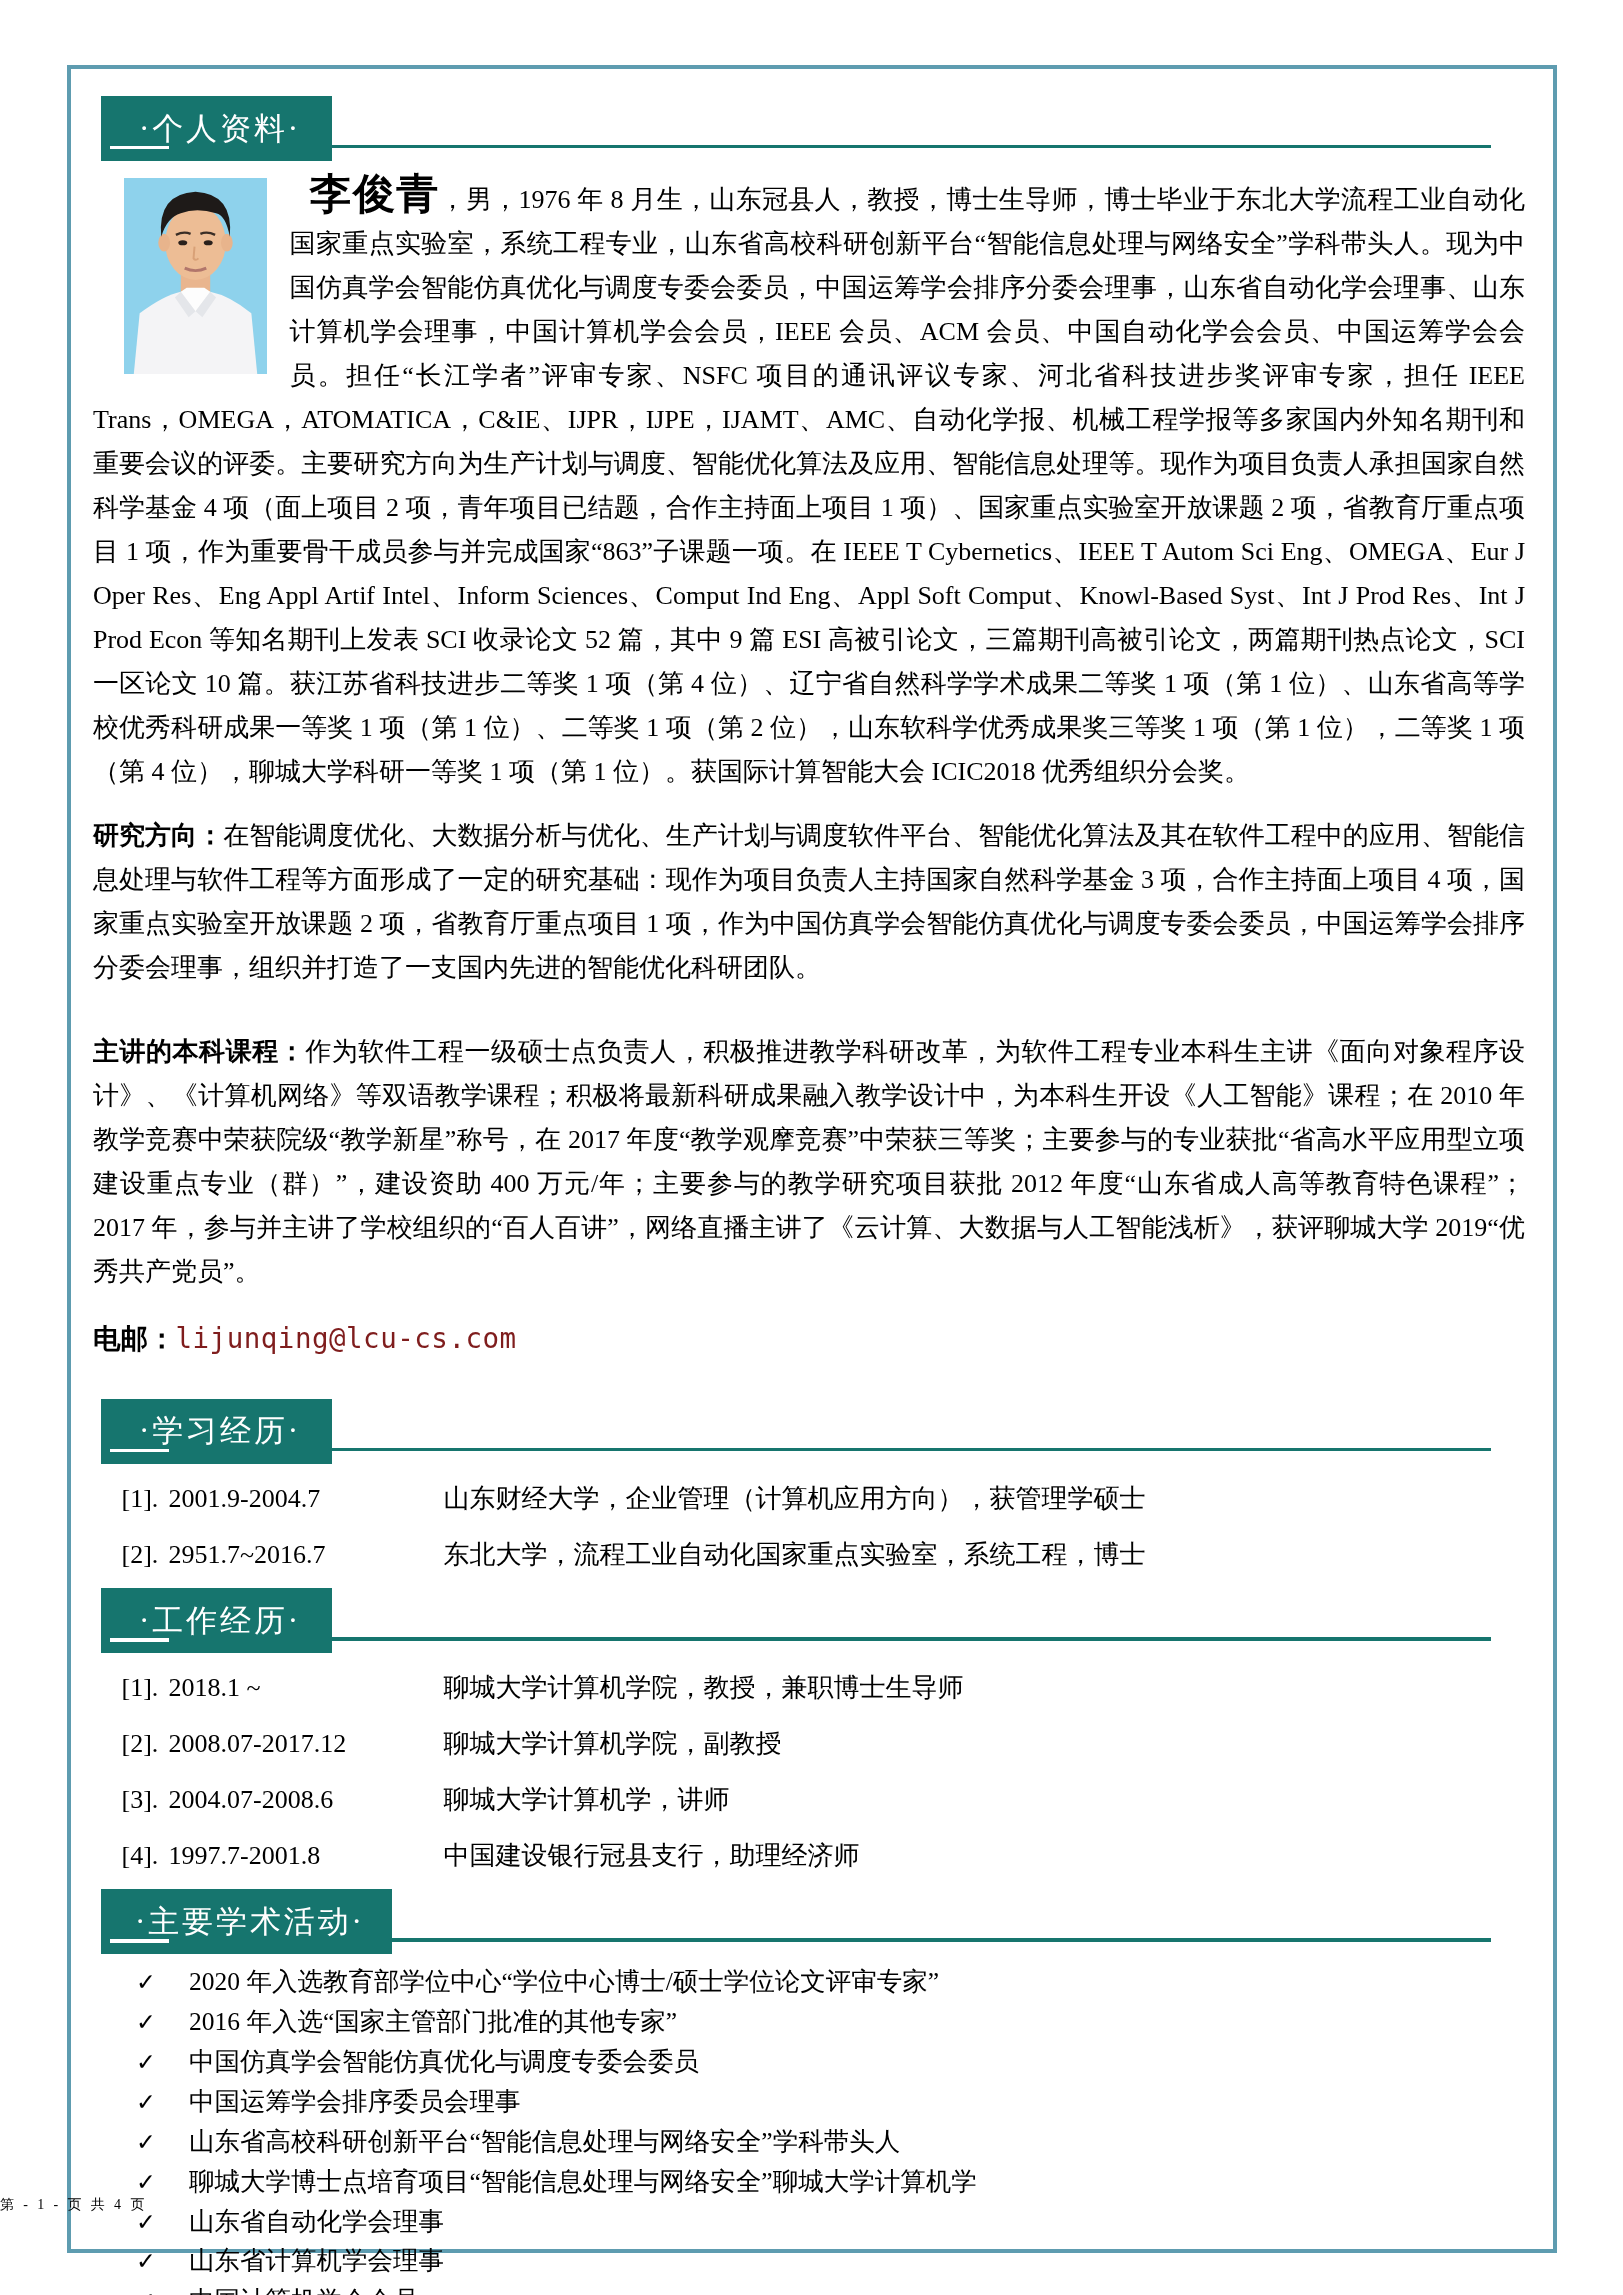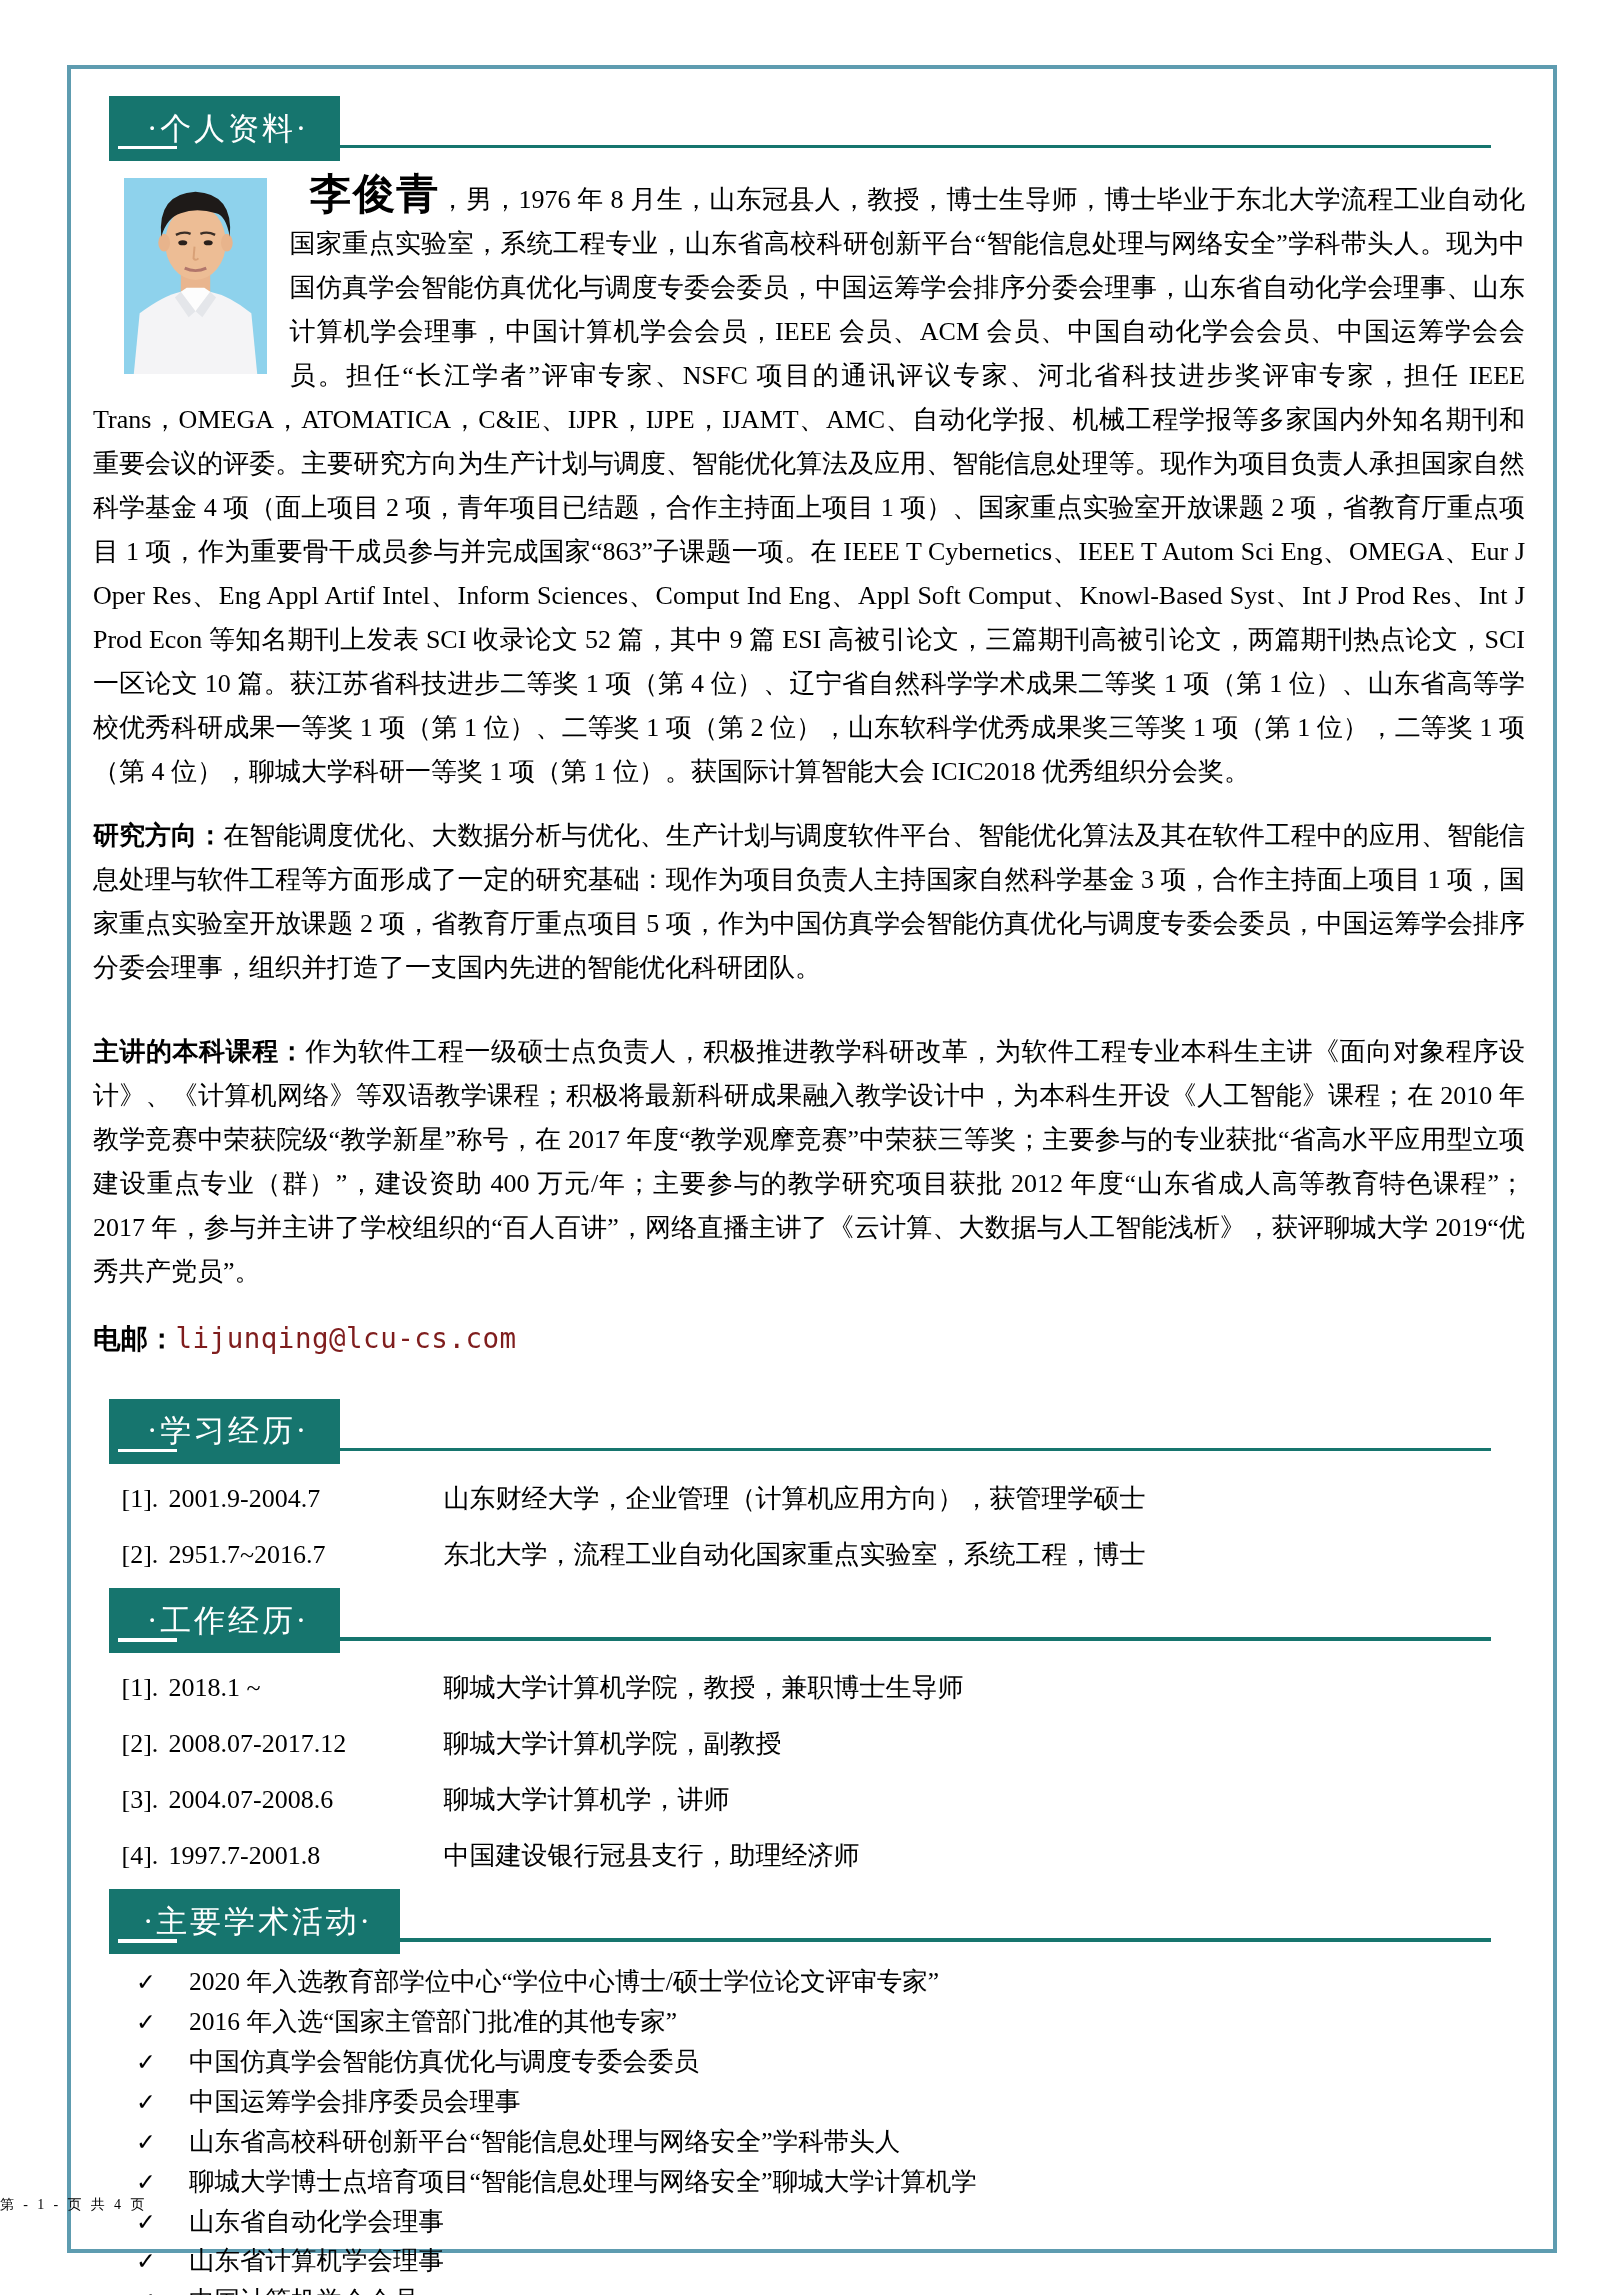--- a/index.html
+++ b/index.html
@@ -7,21 +7,21 @@
     font-family:"Liberation Serif","DejaVu Serif",serif; color:#000; }
   .doc { position:relative; width:1623px; height:2295px; overflow:hidden; background:#fff; }
 
   
   .frame { position:absolute; left:67px; top:65px; width:1490px; height:2188px;
     border:4.9px solid #5E9CB0; }
 
   .content { position:relative; padding:96px 98px 0 93px; }
 
   
-  .badge-row { display:flex; align-items:flex-end; margin-left:16px; }
+  .badge-row { display:flex; align-items:flex-end; margin-left:8px; }
   .badge { position:relative; background:#16756E; color:#fff; height:65px;
     min-width:231px; display:flex; align-items:center; justify-content:center;
     font-size:31px; letter-spacing:2.9px; padding:0 27px 0 34px; }
   .badge .u-mark { position:absolute; left:8.8px; bottom:11.8px; width:59px; height:3.4px; background:#fff; }
   .rule { flex:1; height:3.4px; background:#16756E; margin-bottom:12.8px; margin-right:34px; }
 
   
   .bio { margin-top:10.8px; font-size:26px; line-height:44px; text-align:justify; }
   .photo { float:left; width:143px; height:196px; margin:5.9px 22.6px 3.9px 31px; display:block; }
   .person-name { font-size:42px; font-weight:bold; letter-spacing:1px;margin-left:20px; }
@@ -90,21 +90,21 @@
         <ellipse cx="60" cy="66" rx="4.6" ry="2.6" fill="#2A211C"></ellipse>
         <ellipse cx="86" cy="66" rx="4.6" ry="2.6" fill="#2A211C"></ellipse>
 
         <path d="M72 70 L71 82 Q73 85 76 82" stroke="#D9A177" stroke-width="2" fill="none"></path>
         <path d="M62 92 Q73 97 84 92" stroke="#B2766B" stroke-width="3" fill="none"></path>
       </svg>
       <span class="person-name">李俊青</span><span>，男，1976 年 8 月生，山东冠县人，教授，博士生导师，博士毕业于东北大学流程工业自动化国家重点实验室，系统工程专业，山东省高校科研创新平台“智能信息处理与网络安全”学科带头人。现为中国仿真学会智能仿真优化与调度专委会委员，中国运筹学会排序分委会理事，山东省自动化学会理事、山东计算机学会理事，中国计算机学会会员，IEEE 会员、ACM 会员、中国自动化学会会员、中国运筹学会会员。担任“长江学者”评审专家、NSFC 项目的通讯评议专家、河北省科技进步奖评审专家，担任 IEEE Trans，OMEGA，ATOMATICA，C&amp;IE、IJPR，IJPE，IJAMT、AMC、自动化学报、机械工程学报等多家国内外知名期刊和重要会议的评委。主要研究方向为生产计划与调度、智能优化算法及应用、智能信息处理等。现作为项目负责人承担国家自然科学基金 4 项（面上项目 2 项，青年项目已结题，合作主持面上项目 1 项）、国家重点实验室开放课题 2 项，省教育厅重点项目 1 项，作为重要骨干成员参与并完成国家“863”子课题一项。在 IEEE T Cybernetics、IEEE T Autom Sci Eng、OMEGA、Eur J Oper Res、Eng Appl Artif Intel、Inform Sciences、Comput Ind Eng、Appl Soft Comput、Knowl-Based Syst、Int J Prod Res、Int J Prod Econ 等知名期刊上发表 SCI 收录论文 52 篇，其中 9 篇 ESI 高被引论文，三篇期刊高被引论文，两篇期刊热点论文，SCI 一区论文 10 篇。获江苏省科技进步二等奖 1 项（第 4 位）、辽宁省自然科学学术成果二等奖 1 项（第 1 位）、山东省高等学校优秀科研成果一等奖 1 项（第 1 位）、二等奖 1 项（第 2 位），山东软科学优秀成果奖三等奖 1 项（第 1 位），二等奖 1 项（第 4 位），聊城大学科研一等奖 1 项（第 1 位）。获国际计算智能大会 ICIC2018 优秀组织分会奖。</span>
     </div>
 
     <div class="para research">
-      <span class="lbl">研究方向：</span><span>在智能调度优化、大数据分析与优化、生产计划与调度软件平台、智能优化算法及其在软件工程中的应用、智能信息处理与软件工程等方面形成了一定的研究基础：现作为项目负责人主持国家自然科学基金 3 项，合作主持面上项目 1 项，国家重点实验室开放课题 2 项，省教育厅重点项目 5 项，作为中国仿真学会智能仿真优化与调度专委会委员，中国运筹学会排序分委会理事，组织并打造了一支国内先进的智能优化科研团队。</span>
+      <span class="lbl">研究方向：</span><span>在智能调度优化、大数据分析与优化、生产计划与调度软件平台、智能优化算法及其在软件工程中的应用、智能信息处理与软件工程等方面形成了一定的研究基础：现作为项目负责人主持国家自然科学基金 3 项，合作主持面上项目 4 项，国家重点实验室开放课题 2 项，省教育厅重点项目 1 项，作为中国仿真学会智能仿真优化与调度专委会委员，中国运筹学会排序分委会理事，组织并打造了一支国内先进的智能优化科研团队。</span>
     </div>
 
     <div class="para teaching">
       <span class="lbl">主讲的本科课程：</span><span>作为软件工程一级硕士点负责人，积极推进教学科研改革，为软件工程专业本科生主讲《面向对象程序设计》、《计算机网络》等双语教学课程；积极将最新科研成果融入教学设计中，为本科生开设《人工智能》课程；在 2010 年教学竞赛中荣获院级“教学新星”称号，在 2017 年度“教学观摩竞赛”中荣获三等奖；主要参与的专业获批“省高水平应用型立项建设重点专业（群）”，建设资助 400 万元/年；主要参与的教学研究项目获批 2012 年度“山东省成人高等教育特色课程”；2017 年，参与并主讲了学校组织的“百人百讲”，网络直播主讲了《云计算、大数据与人工智能浅析》，获评聊城大学 2019“优秀共产党员”。</span>
     </div>
 
     <div class="email-line">
       <span class="lbl">电邮：</span><span class="email-val">lijunqing@lcu-cs.com</span>
     </div>
 

